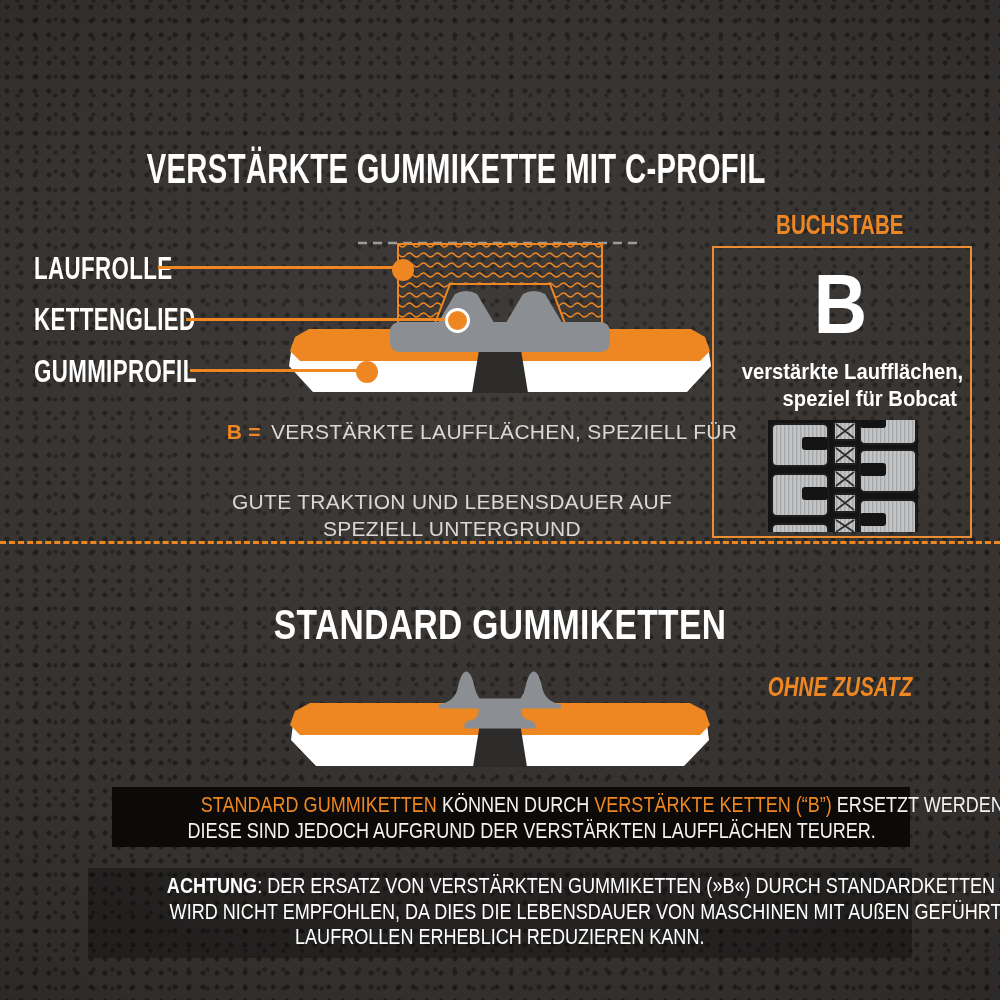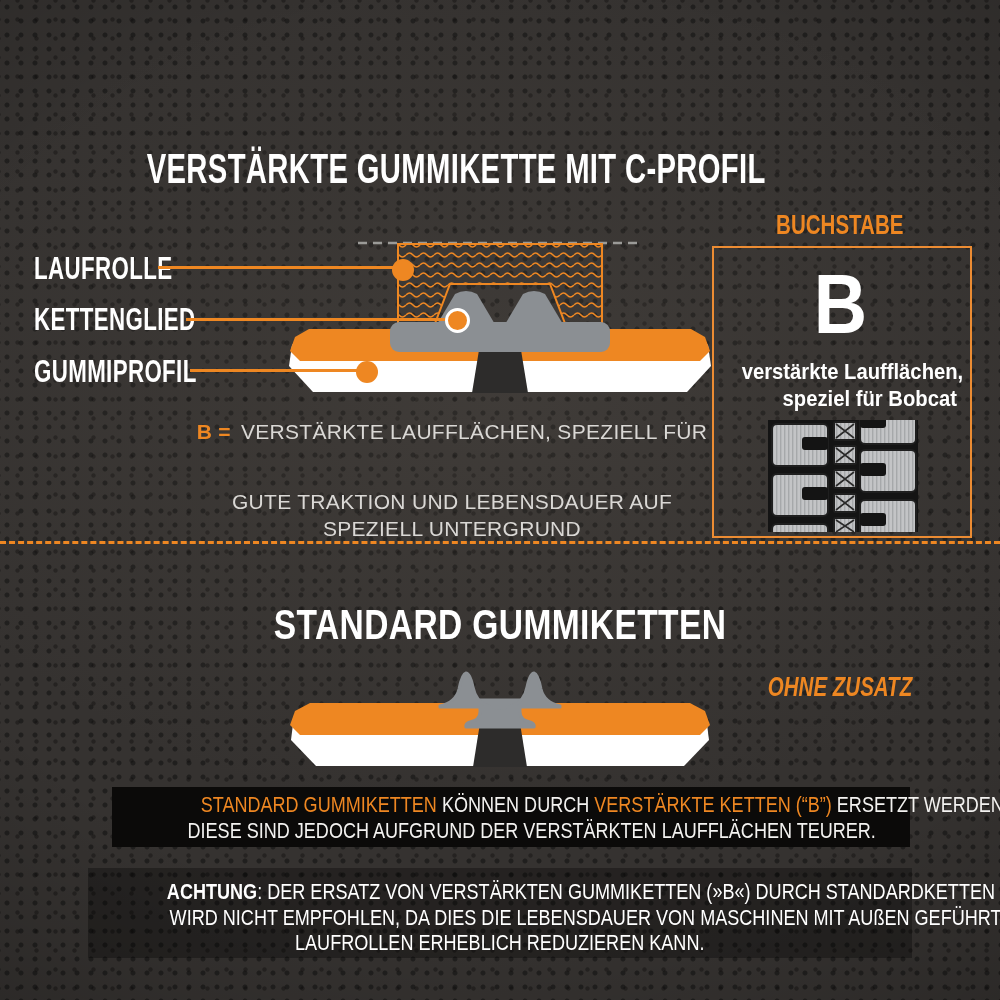--- a/index.html
+++ b/index.html
@@ -131,21 +131,21 @@
     </g>
     <g stroke="#2a2a2a" stroke-width="1.6">
       <path d="M68 4 L86 18 M86 4 L68 18"></path>
       <path d="M68 28 L86 42 M86 28 L68 42"></path>
       <path d="M68 52 L86 66 M86 52 L68 66"></path>
       <path d="M68 76 L86 90 M86 76 L68 90"></path>
       <path d="M68 100 L86 112 M86 100 L68 112"></path>
     </g>
   </svg>
 
-  <div class="abs ctr body-text" style="left:0;top:418px;width:904px;">
+  <div class="abs ctr body-text" style="left:0;top:418px;width:904px;padding-left:30px;">
     <div><span class="b-prefix">B =</span><span>VERSTÄRKTE LAUFFLÄCHEN, SPEZIELL FÜR</span></div>
   </div>
 
   <div class="abs ctr body-text" style="left:0;top:488px;width:904px;line-height:27px;">
     <div><span>GUTE TRAKTION UND LEBENSDAUER AUF</span></div>
     <div><span>SPEZIELL UNTERGRUND</span></div>
   </div>
 
   <div class="divider"></div>
 
@@ -171,21 +171,21 @@
   <div class="black-band ctr">
     <div style="padding-top:5px;">
       <span class="band-line"><span class="org">STANDARD GUMMIKETTEN</span><span> KÖNNEN DURCH </span><span class="org">VERSTÄRKTE KETTEN (“B”)</span><span> ERSETZT WERDEN.</span></span>
     </div>
     <div>
       <span class="band-line">DIESE SIND JEDOCH AUFGRUND DER VERSTÄRKTEN LAUFFLÄCHEN TEURER.</span>
     </div>
   </div>
 
   <div class="warn-band ctr">
-    <div style="padding-top:12px;">
+    <div style="padding-top:6px;">
       <span class="warn-line"><b>ACHTUNG</b><span>: DER ERSATZ VON VERSTÄRKTEN GUMMIKETTEN (»B«) DURCH STANDARDKETTEN</span></span>
     </div>
     <div>
       <span class="warn-line">WIRD NICHT EMPFOHLEN, DA DIES DIE LEBENSDAUER VON MASCHINEN MIT AUßEN GEFÜHRTEN</span>
     </div>
     <div>
       <span class="warn-line">LAUFROLLEN ERHEBLICH REDUZIEREN KANN.</span>
     </div>
   </div>
 

